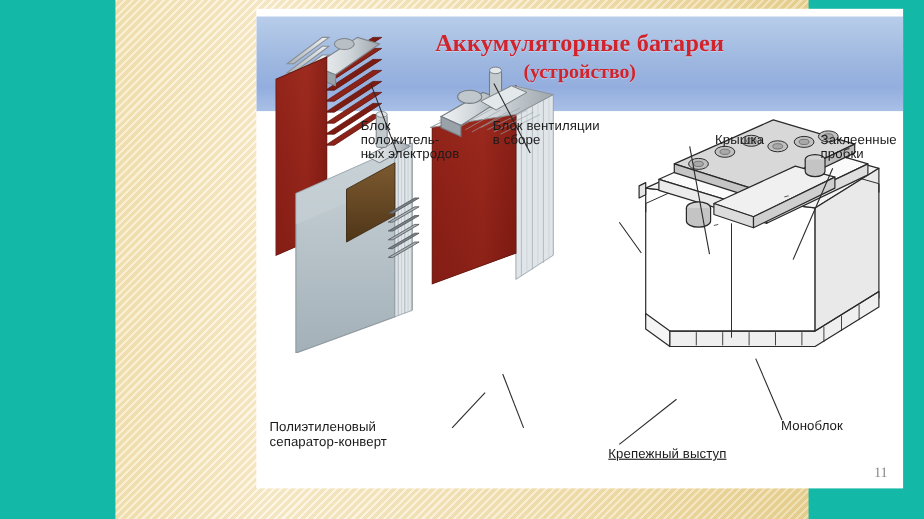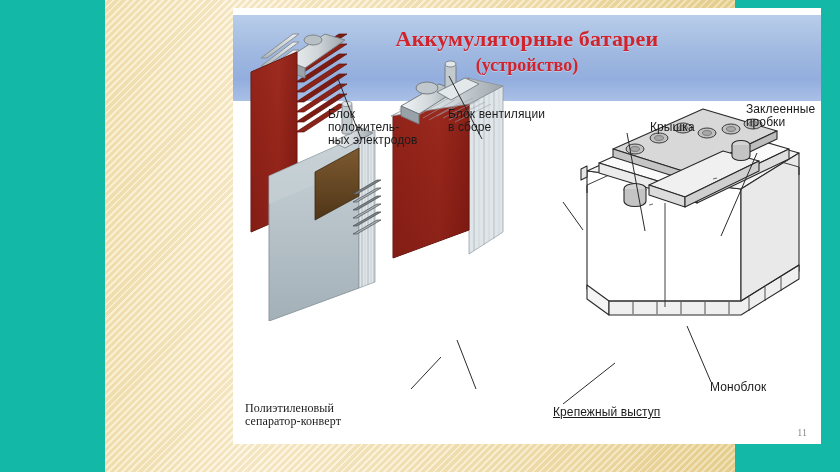--- a/index.html
+++ b/index.html
@@ -45,21 +45,21 @@
   .lbl{
     position:absolute;font-family:"Liberation Sans",sans-serif;
     font-size:12px;line-height:13px;color:#1b1b1b;white-space:pre-line;
     letter-spacing:.1px;
   }
 
   svg.overlay{position:absolute;left:0;top:0;width:588px;height:436px;pointer-events:none;}
 
   #page-num{
     position:absolute;right:14px;bottom:6px;font-family:"Liberation Serif",serif;
-    font-size:10px;color:#8a8a8a;
+    font-size:13px;color:#8a8a8a;
   }
 
   
   #art-left{position:absolute;left:8px;top:18px;width:310px;height:295px;}
   #art-right{position:absolute;left:340px;top:85px;width:240px;height:250px;}
 </style>
 </head>
 <body>
 
 <div id="stage">
@@ -307,25 +307,25 @@
       </svg>
 
       <div class="lbl" style="left:95px;top:100px;width:100px;">Блок положитель-
 ных электродов</div>
 
       <div class="lbl" style="left:215px;top:100px;width:100px;">Блок вентиляции
 в сборе</div>
 
       <div class="lbl" style="left:373px;top:113px;width:70px;padding-left:44px;">Крышка</div>
 
-      <div class="lbl" style="left:513px;top:95px;width:75px;">Заклеенные
+      <div class="lbl" style="left:513px;top:113px;width:75px;">Заклеенные
 пробки</div>
 
 
-      <div class="lbl" style="left:12px;top:394px;width:115px;font-family:Liberation Serif, serif;">Полиэтиленовый
+      <div class="lbl" style="left:12px;top:374px;width:115px;">Полиэтиленовый
 сепаратор-конверт</div>
 
 
       <div class="lbl" style="left:320px;top:398px;width:110px;text-decoration:underline;">Крепежный выступ</div>
 
       <div class="lbl" style="left:477px;top:373px;width:70px;">Моноблок</div>
 
       <div id="page-num">11</div>
 
     </div>

